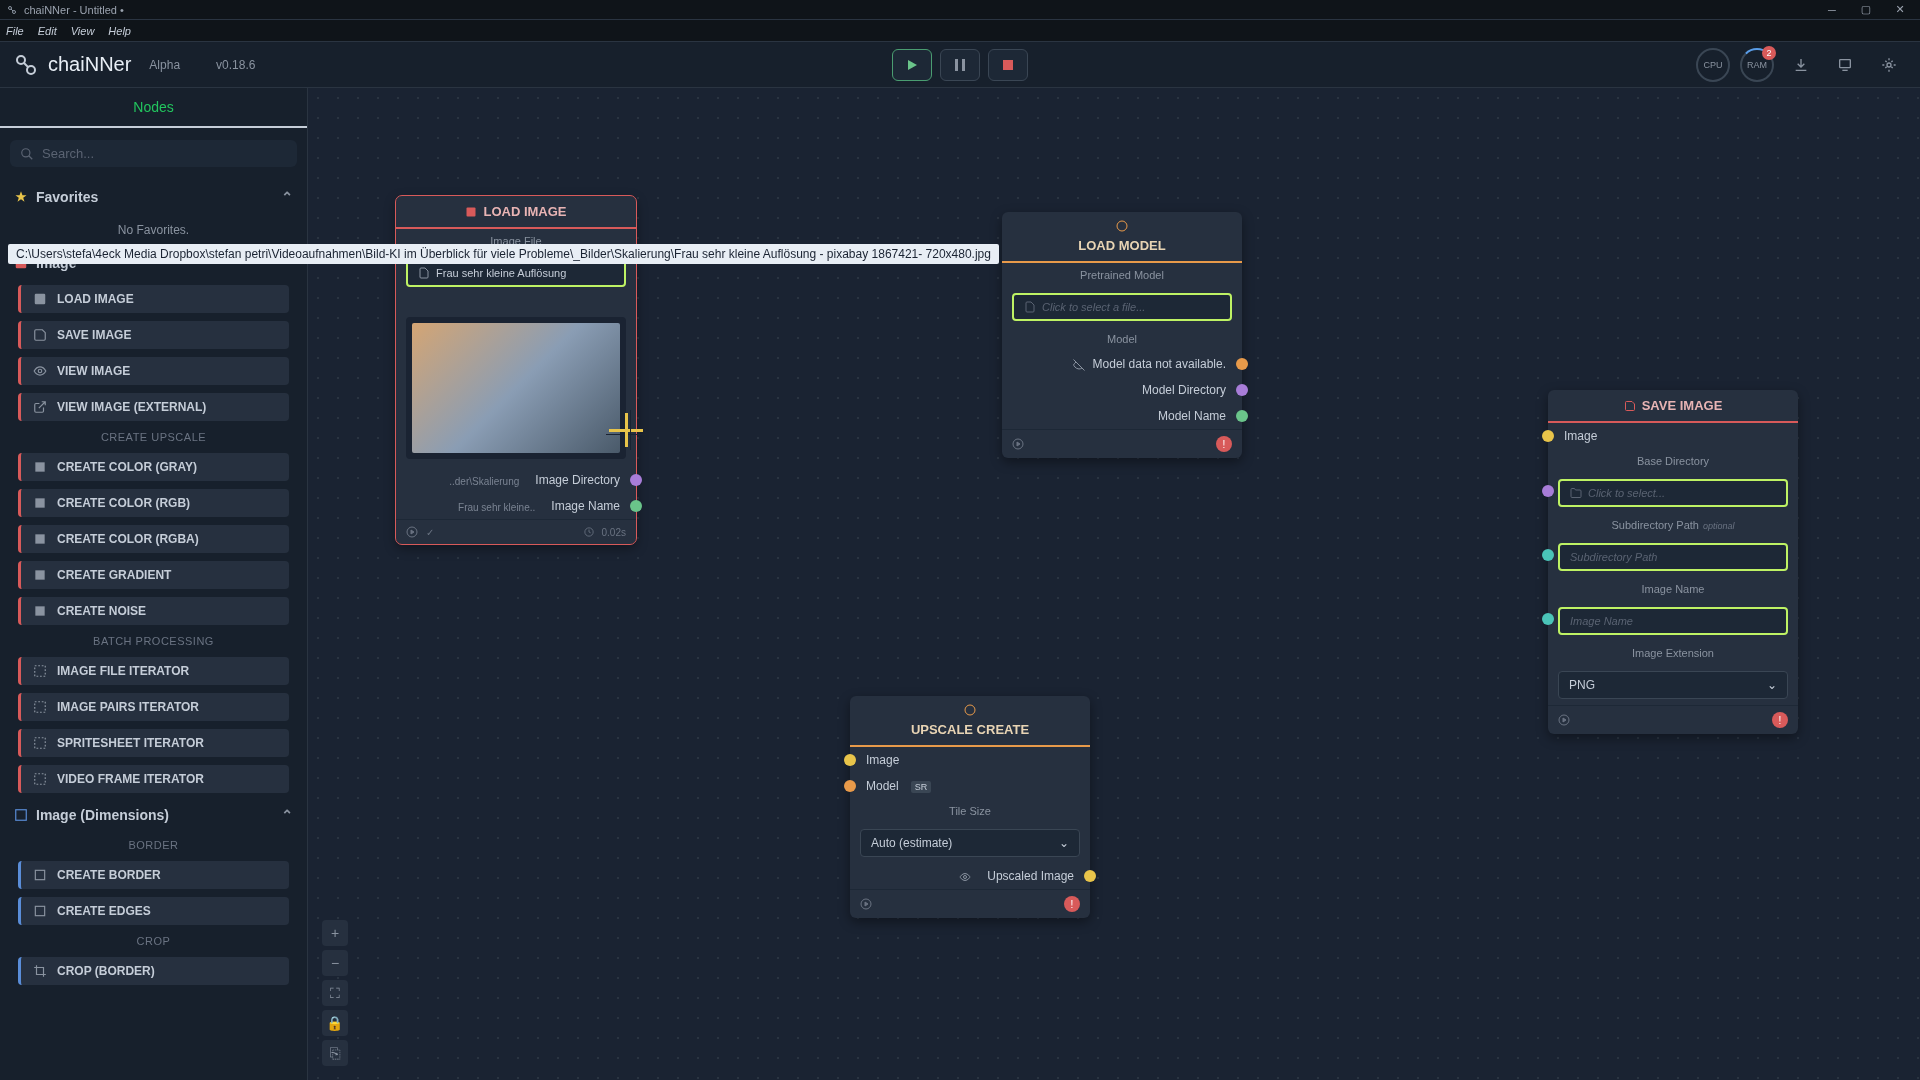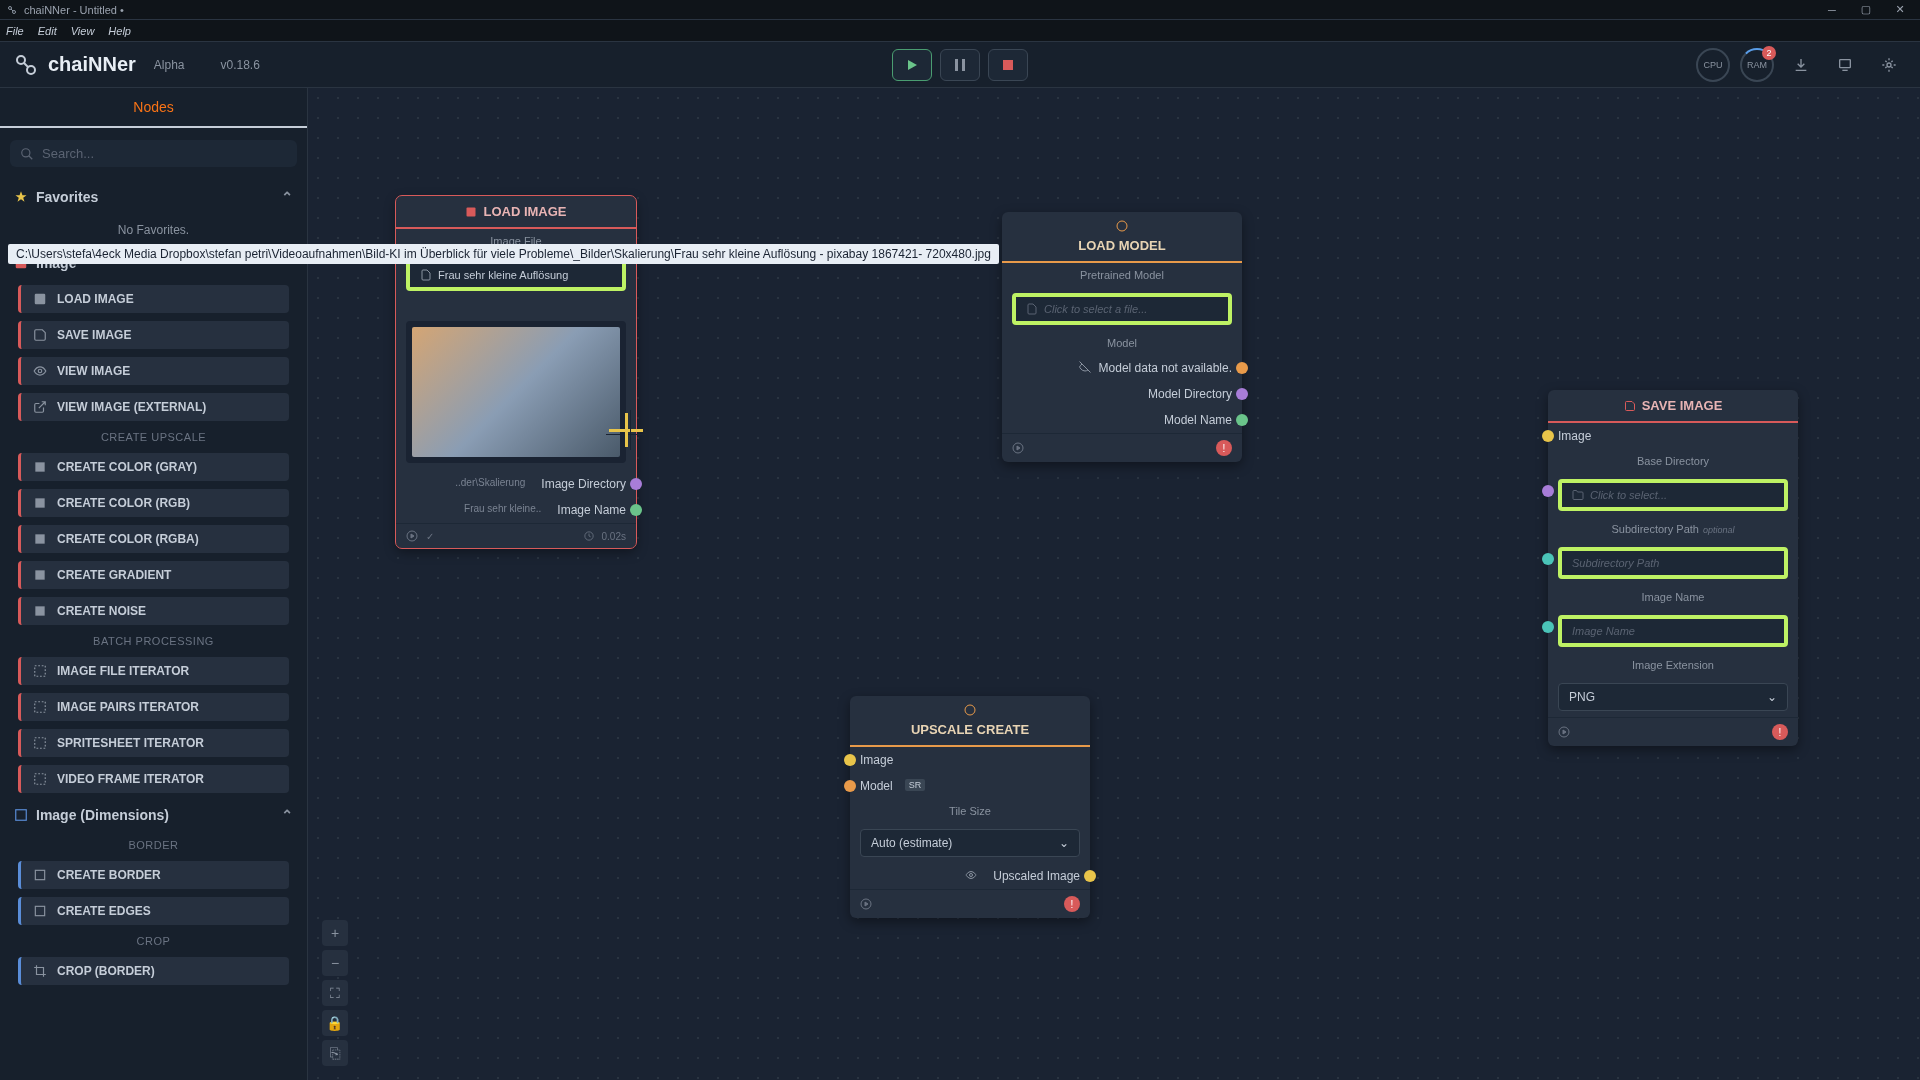--- a/index.html
+++ b/index.html
@@ -13,38 +13,38 @@
 .title-bar .win-btn { width: 16px; height: 16px; display: flex; align-items: center; justify-content: center; color: #9ba3af; font-size: 11px; cursor: pointer; }
 
 
 .menu-bar { height: 22px; background: #0f1419; display: flex; align-items: center; padding: 0 6px; gap: 14px; border-bottom: 1px solid #2a3441; }
 .menu-bar span { font-size: 11px; color: #c5cdd8; cursor: pointer; font-style: italic; }
 
 
 .top-toolbar { height: 46px; background: #17202c; display: flex; align-items: center; padding: 0 14px; border-bottom: 1px solid #2a3441; }
 .brand { display: flex; align-items: center; gap: 10px; }
 .brand-icon { width: 24px; height: 24px; color: #aab; }
-.brand-name { font-size: 20px; font-weight: 700; color: #e8eef5; }
+.brand-name { font-size: 20px; font-weight: 400; color: #e8eef5; }
 .brand-alpha { font-size: 12px; color: #8a93a0; margin-left: 8px; }
 .brand-version { font-size: 12px; color: #8a93a0; margin-left: 26px; }
 .play-controls { position: absolute; left: 50%; transform: translateX(-50%); display: flex; gap: 8px; }
 .play-btn { width: 40px; height: 32px; border: 1px solid #3a4654; border-radius: 6px; background: #1d2836; display: flex; align-items: center; justify-content: center; cursor: pointer; }
 .play-btn.active { border-color: #4a9d71; }
 .right-tools { margin-left: auto; display: flex; gap: 10px; align-items: center; }
 .metric { width: 34px; height: 34px; border: 2px solid #3a4654; border-radius: 50%; display: flex; align-items: center; justify-content: center; font-size: 9px; color: #8a93a0; position: relative; }
 .metric.progress { border-top-color: #5a9de8; }
 .badge-dot { position: absolute; top: -4px; right: -4px; width: 14px; height: 14px; background: #d85a5a; border-radius: 50%; font-size: 9px; display: flex; align-items: center; justify-content: center; color: #fff; }
 .tool-icon { width: 34px; height: 34px; display: flex; align-items: center; justify-content: center; border-radius: 6px; cursor: pointer; color: #8a93a0; }
 
 
 .main { display: flex; height: calc(100% - 88px); }
 
 
 .sidebar { width: 308px; background: #17202c; border-right: 1px solid #2a3441; display: flex; flex-direction: column; }
-.tab-header { height: 40px; display: flex; align-items: center; justify-content: center; font-size: 14px; color: #f97316; border-bottom: 2px solid transparent; }
+.tab-header { height: 40px; display: flex; align-items: center; justify-content: center; font-size: 14px; color: #22c55e; border-bottom: 2px solid transparent; }
 .tab-header.active { border-bottom-color: #c5cdd8; }
 .search-box { margin: 12px 10px; display: flex; align-items: flex-end; gap: 8px; padding: 6px 10px; background: #1d2836; border-radius: 6px; }
 .search-box input { background: transparent; border: none; color: #c5cdd8; font-size: 13px; outline: none; flex: 1; }
 .search-box input::placeholder { color: #5a6372; }
 .section-header { display: flex; align-items: center; gap: 8px; padding: 10px 14px; font-size: 14px; font-weight: 600; cursor: pointer; }
 .section-header .chev { margin-left: auto; color: #8a93a0; }
 .sub-text { text-align: center; font-size: 12px; color: #8a93a0; padding: 8px; }
 .sub-heading { text-align: center; font-size: 11px; color: #6a7382; padding: 6px; letter-spacing: 0.5px; }
 .node-item { margin: 4px 18px; padding: 7px 12px; background: #26303f; border-left: 3px solid #d85a5a; border-radius: 4px; display: flex; align-items: center; gap: 10px; font-size: 12px; font-weight: 600; cursor: grab; }
 .node-item.blue { border-left-color: #5a8dd8; }
@@ -55,25 +55,25 @@
 .canvas-controls { position: absolute; left: 14px; bottom: 14px; display: flex; flex-direction: column; gap: 4px; }
 .canvas-controls button { width: 26px; height: 26px; background: #26303f; border: none; border-radius: 4px; color: #8a93a0; cursor: pointer; font-size: 14px; }
 
 
 .node { position: absolute; background: #26303f; border-radius: 6px; overflow: visible; box-shadow: 0 4px 12px rgba(0,0,0,0.4); font-size: 12px; }
 .node.selected { outline: 1px solid #d85a5a; }
 .node-header { padding: 8px 14px; text-align: center; font-weight: 700; font-size: 13px; display: flex; align-items: center; justify-content: center; gap: 6px; }
 .node-header.red { border-bottom: 2px solid #d85a5a; color: #e8b4b4; }
 .node-header.orange { border-bottom: 2px solid #e89a4a; color: #e8d4b4; flex-direction: column; }
 .node-sub { text-align: center; font-size: 11px; color: #8a93a0; padding: 6px; }
-.node-input { margin: 6px 10px; padding: 6px 10px; background: #1d2836; border: 4px solid #bef264; border-radius: 4px; font-size: 11px; display: flex; align-items: center; gap: 6px; cursor: pointer; }
+.node-input { margin: 6px 10px; padding: 6px 10px; background: #1d2836; border: 2px solid #bef264; border-radius: 4px; font-size: 11px; display: flex; align-items: center; gap: 6px; cursor: pointer; }
 .node-input.placeholder { color: #5a6372; font-style: italic; }
 .node-preview { margin: 30px 10px 8px; background: #1a2332; border-radius: 4px; padding: 6px; }
 .node-preview .thumb { width: 100%; height: 130px; background: linear-gradient(135deg, #d4a574 0%, #8a9db4 50%, #4a5a6a 100%); border-radius: 2px; position: relative; }
-.node-row { display: flex; align-items: flex-start; padding: 6px 10px; font-size: 12px; position: relative; }
+.node-row { display: flex; align-items: flex-end; padding: 6px 16px; font-size: 12px; position: relative; }
 .node-row.out { justify-content: flex-end; gap: 8px; }
 .node-row.in { justify-content: flex-start; gap: 8px; }
 .node-row .val { font-size: 10px; color: #7a8392; margin-right: 8px; }
 .port { width: 12px; height: 12px; border-radius: 50%; position: absolute; top: 50%; transform: translateY(-50%); }
 .port.out { right: -6px; }
 .port.in { left: -6px; }
 .port.yellow { background: #e8c44a; }
 .port.orange { background: #e89a4a; }
 .port.purple { background: #a87dd8; }
 .port.green { background: #6ac48a; }

